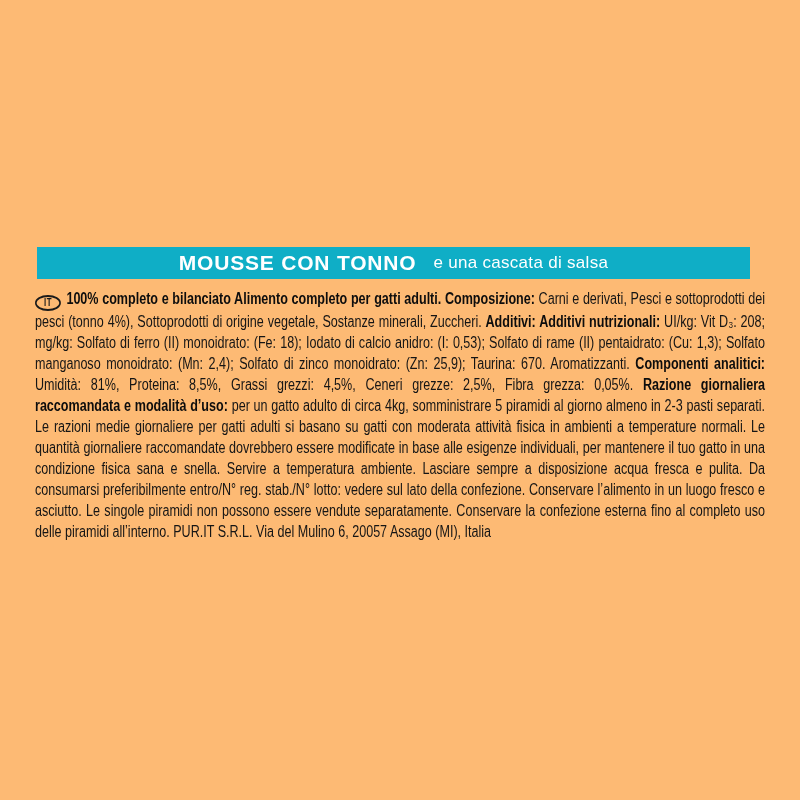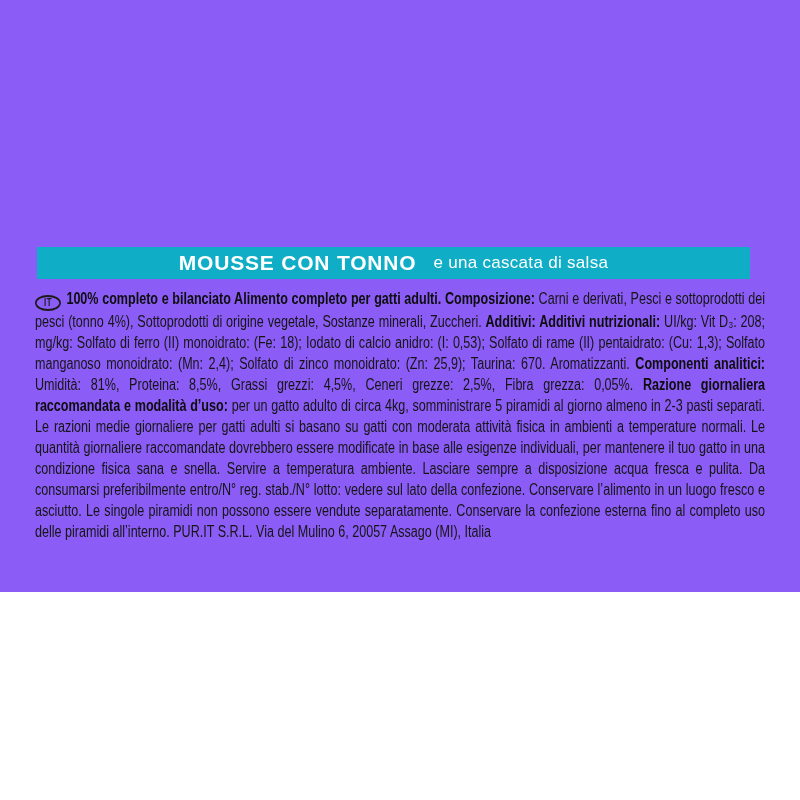--- a/index.html
+++ b/index.html
@@ -4,22 +4,22 @@
 <style>
   html, body {
     margin: 0;
     padding: 0;
     background: #ffffff;
     font-family: "Liberation Sans", sans-serif;
   }
   .page {
     position: relative;
     width: 800px;
-    height: 592px;
-    background: #8b5cf6;
+    height: 800px;
+    background: #fdba74;
     overflow: hidden;
   }
   .banner {
     position: absolute;
     left: 37px;
     top: 247px;
     width: 713px;
     height: 32px;
     background: #0FAEC6;
     display: flex;

